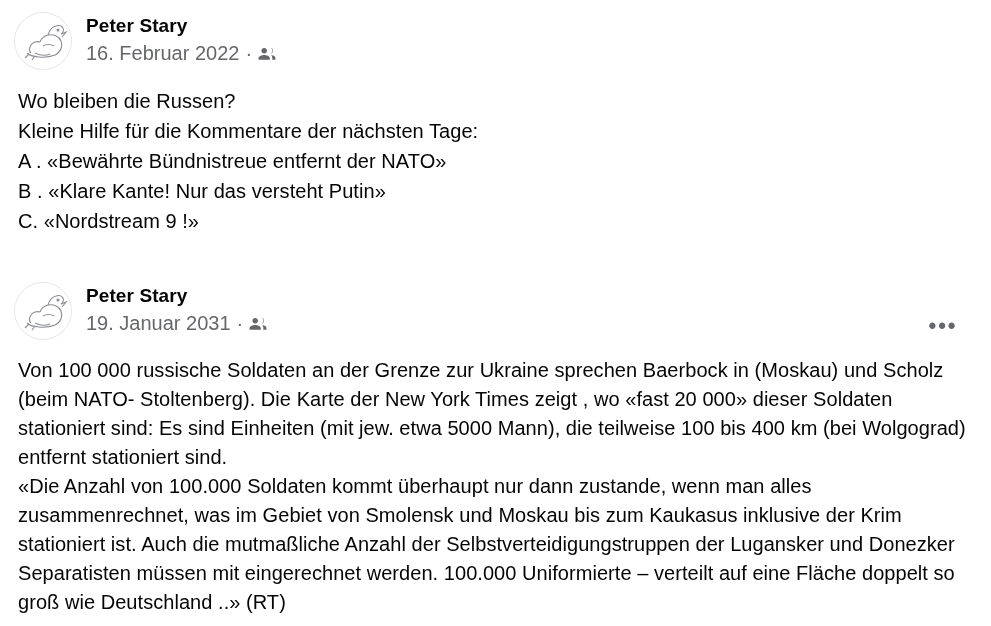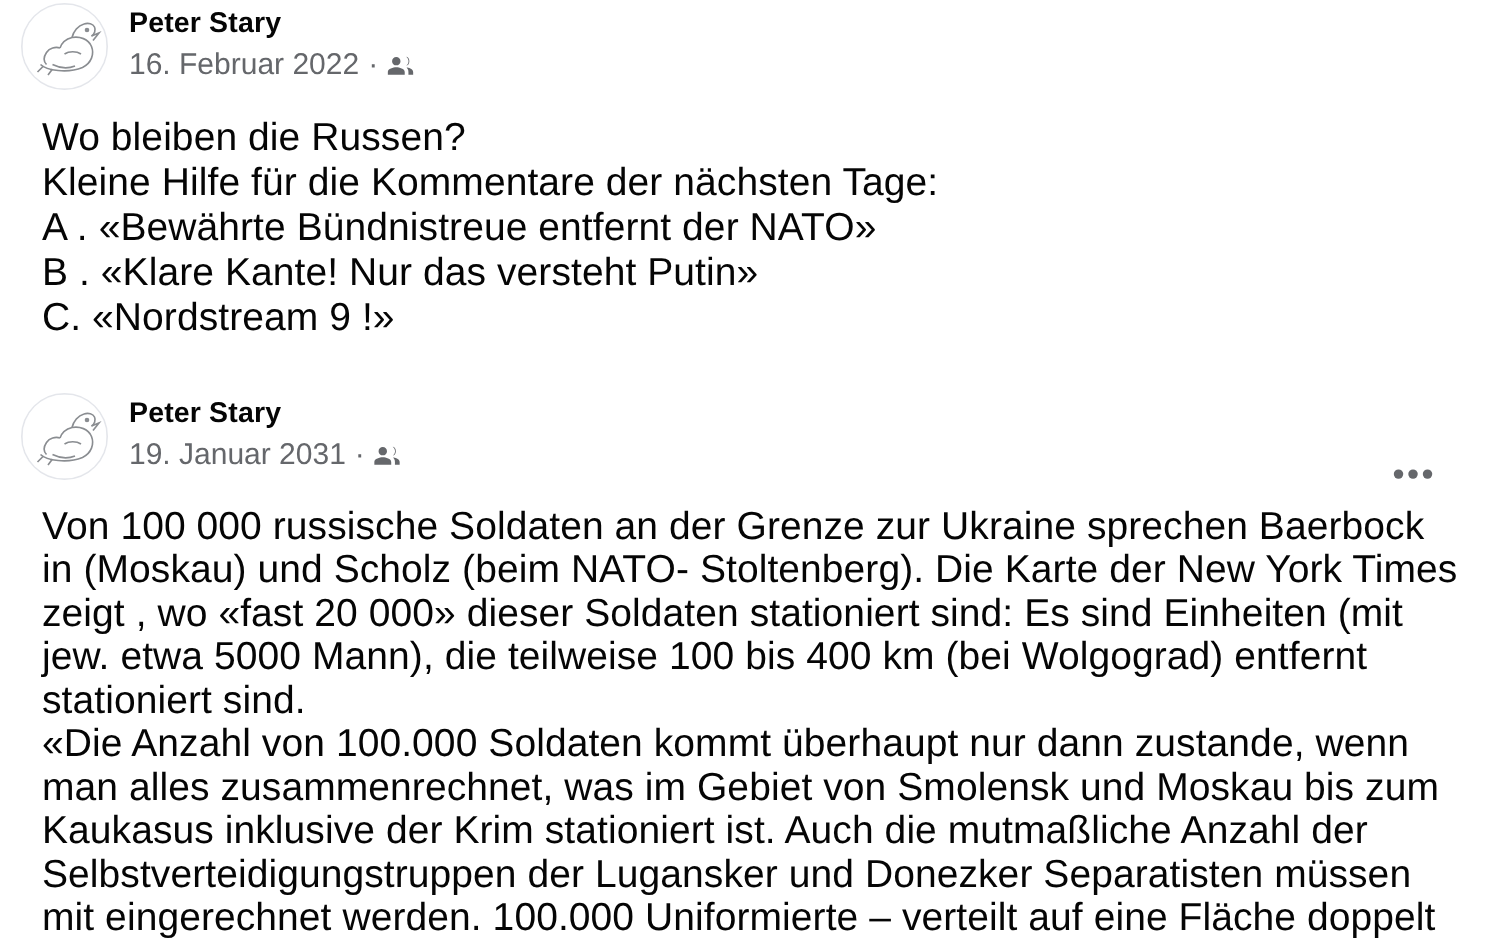--- a/index.html
+++ b/index.html
@@ -17,21 +17,21 @@
   }
   .feed {
     padding: 0;
   }
   .post {
     position: relative;
   }
   .post-header {
     display: flex;
     align-items: flex-start;
-    padding: 0 0 0 14px;
+    padding: 10px 0 0 14px;
   }
   .avatar {
     width: 56px;
     height: 56px;
     border-radius: 50%;
     background: #f2f3f5;
     border: 1px solid #e4e6eb;
     flex: 0 0 auto;
     position: relative;
     overflow: hidden;
@@ -87,22 +87,22 @@
     align-items: center;
     justify-content: center;
     cursor: pointer;
     color: #65676b;
     letter-spacing: 2px;
     font-size: 22px;
     line-height: 10px;
     font-weight: bold;
   }
   .post-body {
-    padding: 14px 18px 0 28px;
-    font-size: 26px;
+    padding: 14px 18px 0 18px;
+    font-size: 20px;
     line-height: 29px;
     color: #050505;
     letter-spacing: 0.05px;
   }
   .post-body p {
     margin: 0;
   }
   .post-1 .post-body {
     padding-top: 16px;
   }

